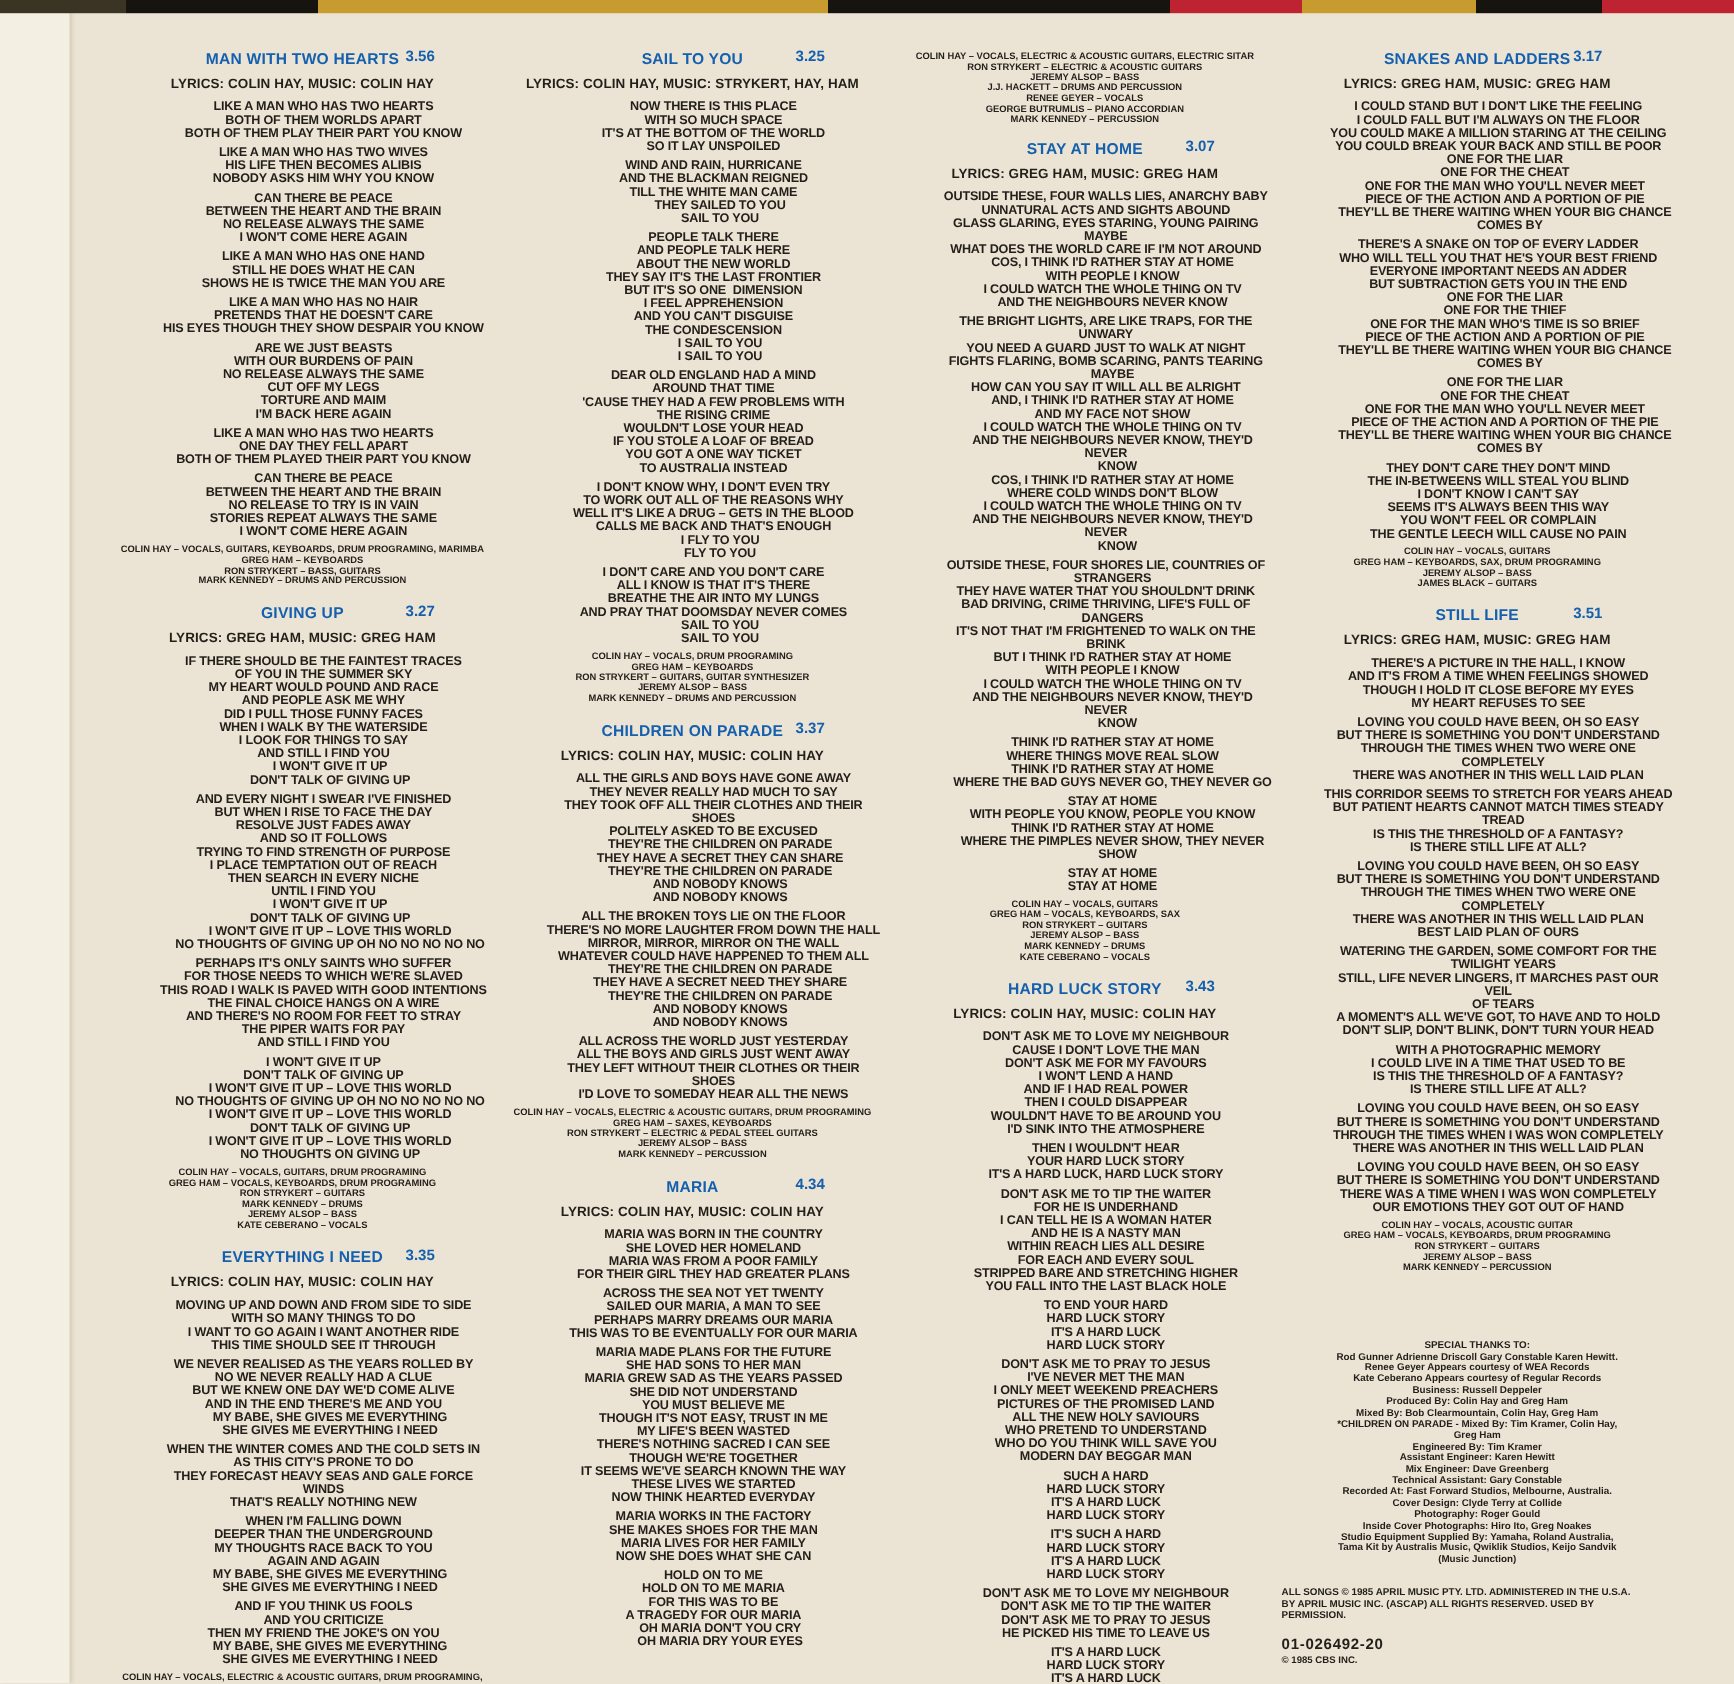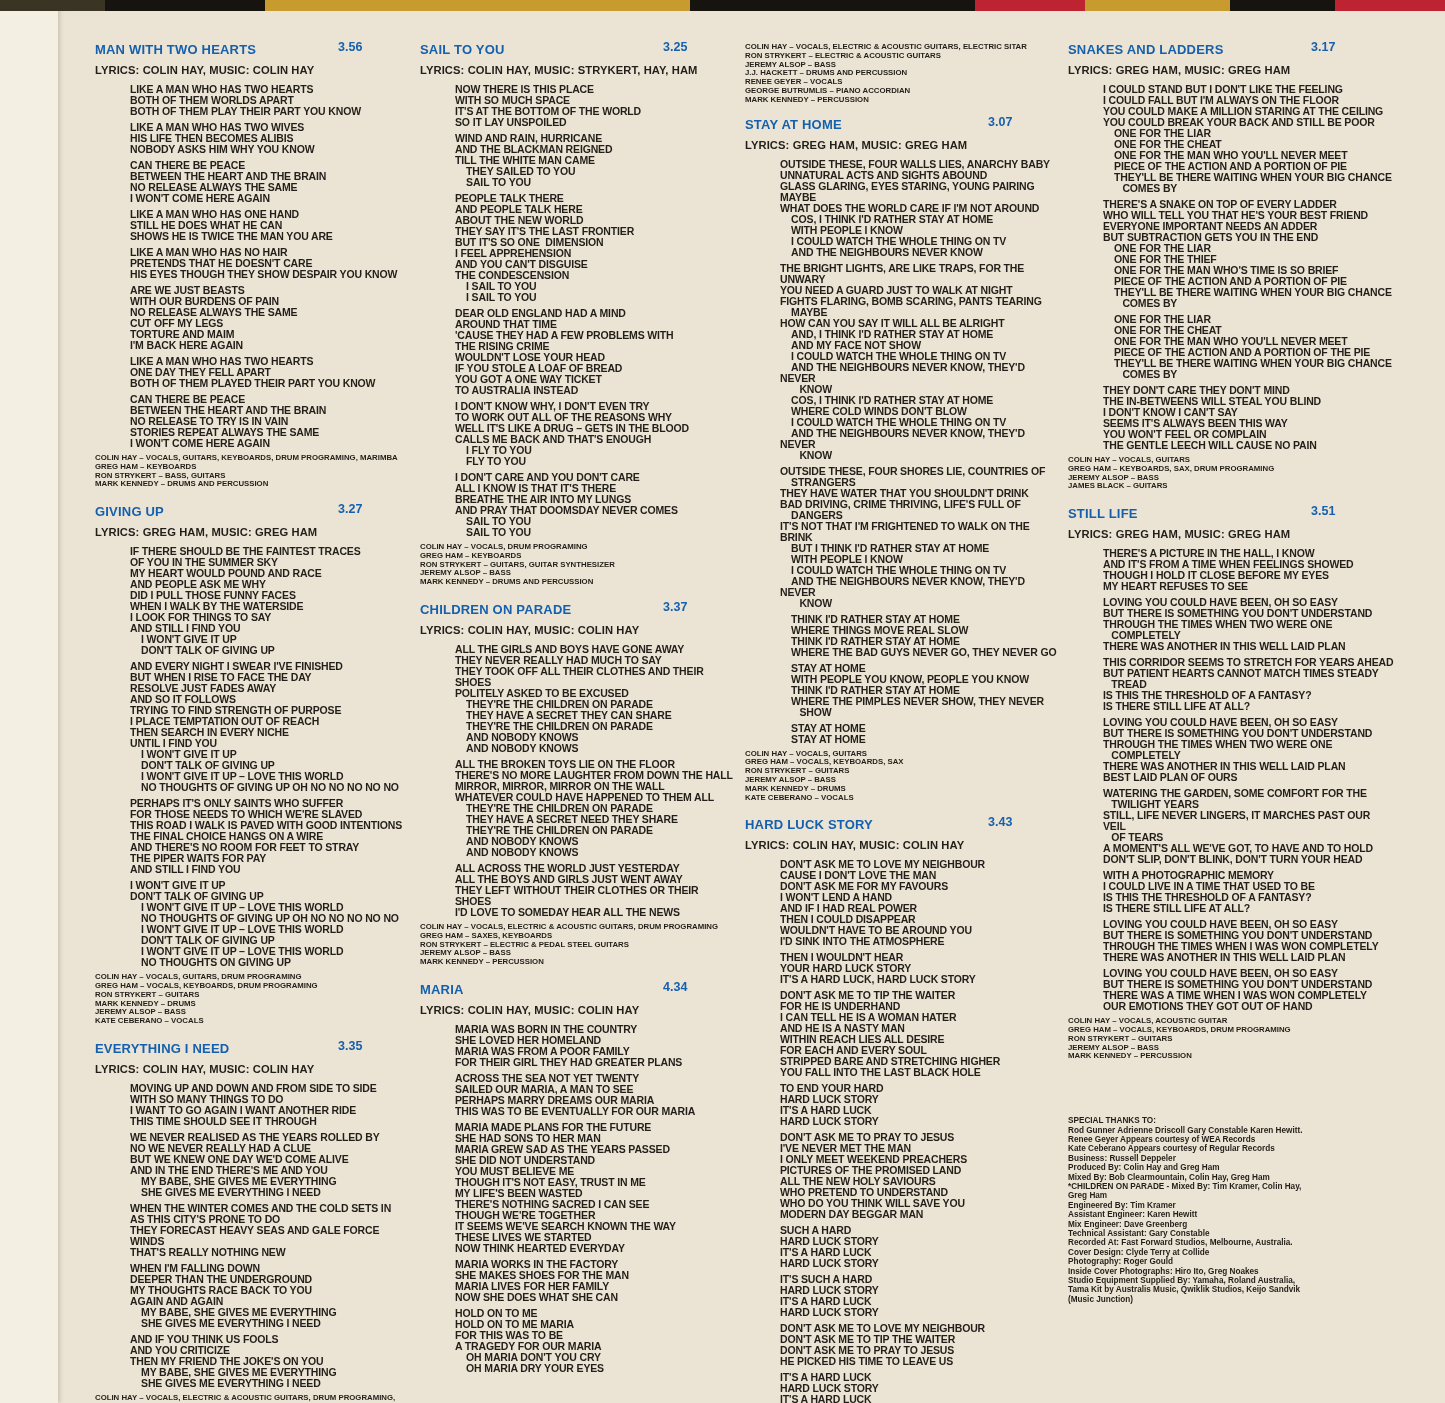--- a/index.html
+++ b/index.html
@@ -9,21 +9,21 @@
     background:#EBE4D4;
   }
   .sheet{position:relative;width:1445px;height:1403px;background:#EBE4D4;}
   .edge-strip{
     position:absolute;left:0;top:0;width:58px;height:1403px;
     background:#F3EFE3;
     box-shadow:2px 0 4px rgba(120,105,80,.25);
   }
   .top-bar{position:absolute;left:0;top:0;height:11px;width:1445px;display:flex;}
   .top-bar .seg{height:11px;}
-  .columns{position:absolute;left:0;top:0;width:1445px;height:1165px;}
+  .columns{position:absolute;left:0;top:0;width:1445px;height:1165px;text-align:center;}
   .column{position:absolute;top:40px;}
   .col-0{left:95px;width:314px;}
   .col-1{left:420px;width:314px;}
   .col-2{left:745px;width:318px;}
   .col-3{left:1068px;width:326px;}
   .song{margin-bottom:13px;}
   .song-head{position:relative;margin-bottom:6px;}
   .song-title{
     display:inline-block;font-size:13px;font-weight:bold;color:#1560AE;
     letter-spacing:.2px;
@@ -670,13 +670,22 @@
           <div class="note-line">Recorded At: Fast Forward Studios, Melbourne, Australia.</div>
           <div class="note-line">Cover Design: Clyde Terry at Collide</div>
           <div class="note-line">Photography: Roger Gould</div>
           <div class="note-line">Inside Cover Photographs: Hiro Ito, Greg Noakes</div>
           <div class="note-line">Studio Equipment Supplied By: Yamaha, Roland Australia,</div>
           <div class="note-line">Tama Kit by Australis Music, Qwiklik Studios, Keijo Sandvik</div>
           <div class="note-line">(Music Junction)</div>
         </div>
       </div>
     </div>
+  <div class="footer">
+    <div class="rights" id="rights">
+        <div class="note-line">ALL SONGS © 1985 APRIL MUSIC PTY. LTD. ADMINISTERED IN THE U.S.A.</div>
+        <div class="note-line">BY APRIL MUSIC INC. (ASCAP) ALL RIGHTS RESERVED. USED BY</div>
+        <div class="note-line">PERMISSION.</div>
+      </div>
+    <div class="catalog">01-026492-20</div>
+    <div class="copyright">© 1985 CBS INC.</div>
+  </div>
 </div>
 
 </body></html>

